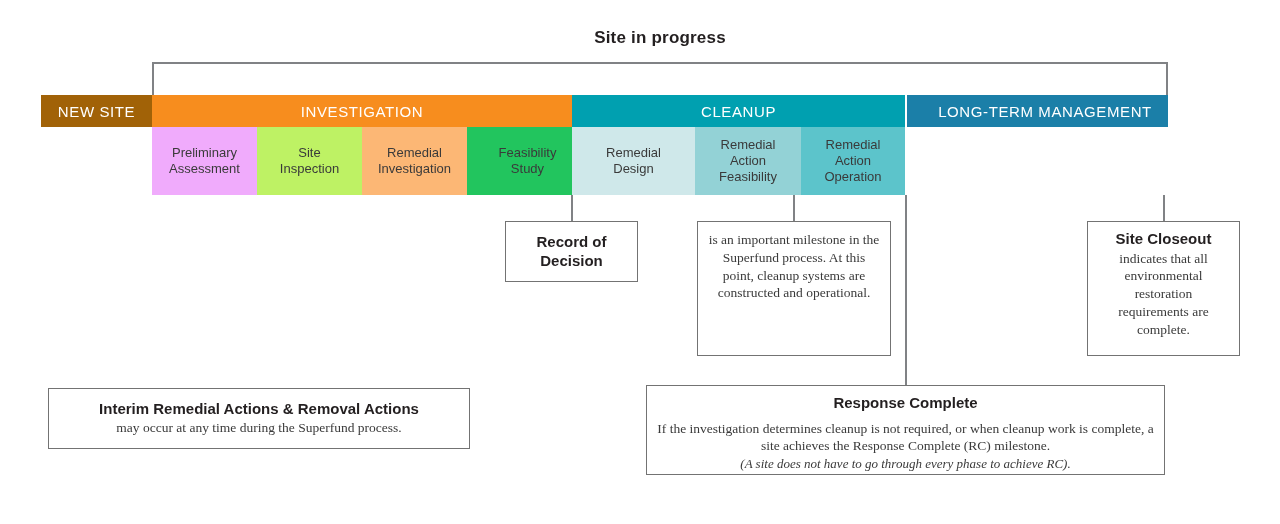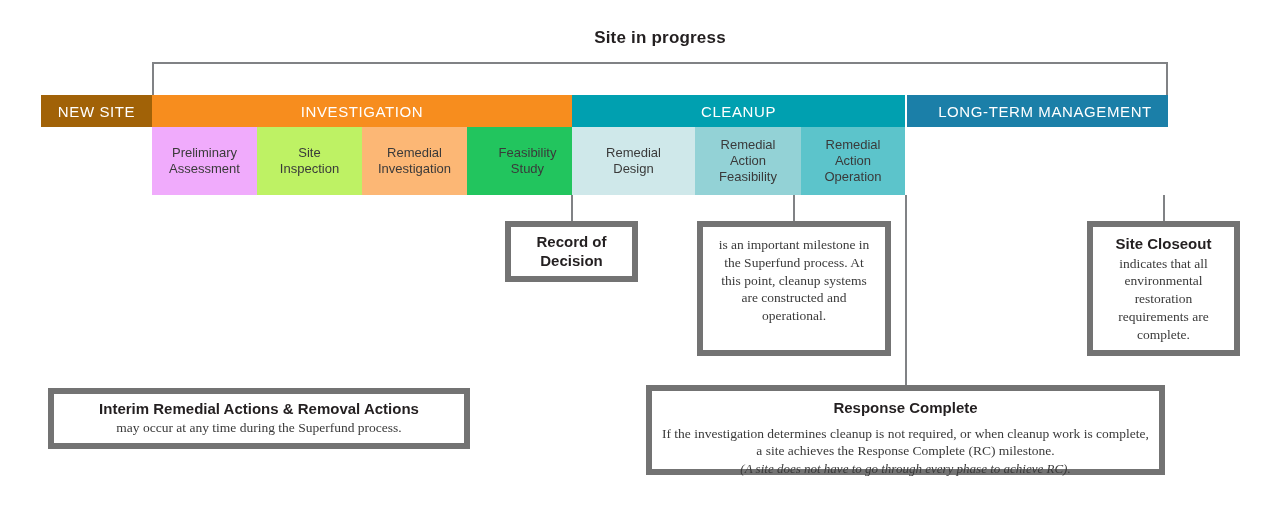--- a/index.html
+++ b/index.html
@@ -91,21 +91,21 @@
     background: #808285;
   }
   #conn-rod { left: 571px; top: 195px; height: 26px; }
   #conn-rip { left: 793px; top: 195px; height: 26px; }
   #conn-rc  { left: 905px; top: 195px; height: 190px; }
   #conn-sco { left: 1163px; top: 195px; height: 26px; }
 
   
   .callout {
     position: absolute;
-    border: 6px solid #737373;
+    border: 1px solid #737373;
     background: #ffffff;
     box-sizing: border-box;
     text-align: center;
     padding: 8px 10px;
   }
   .callout-head {
     font-family: "Liberation Sans", sans-serif;
     font-weight: bold;
     font-size: 15px;
     color: #231f20;

